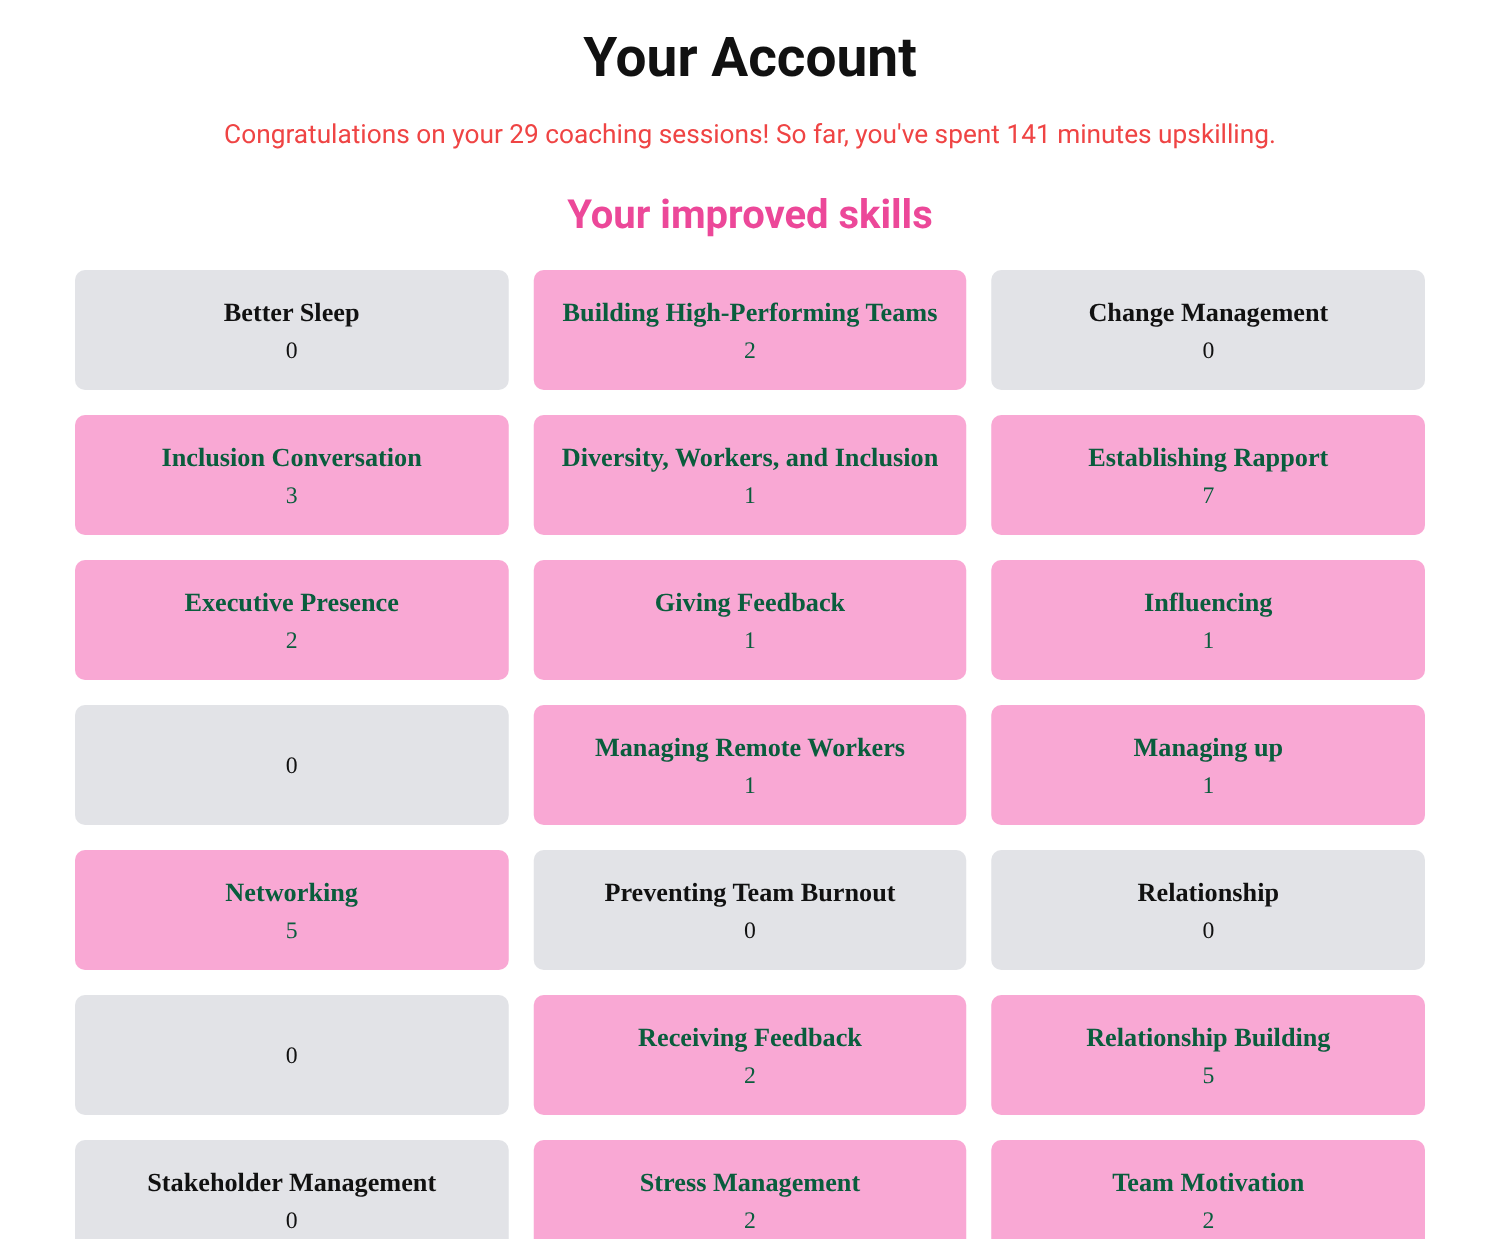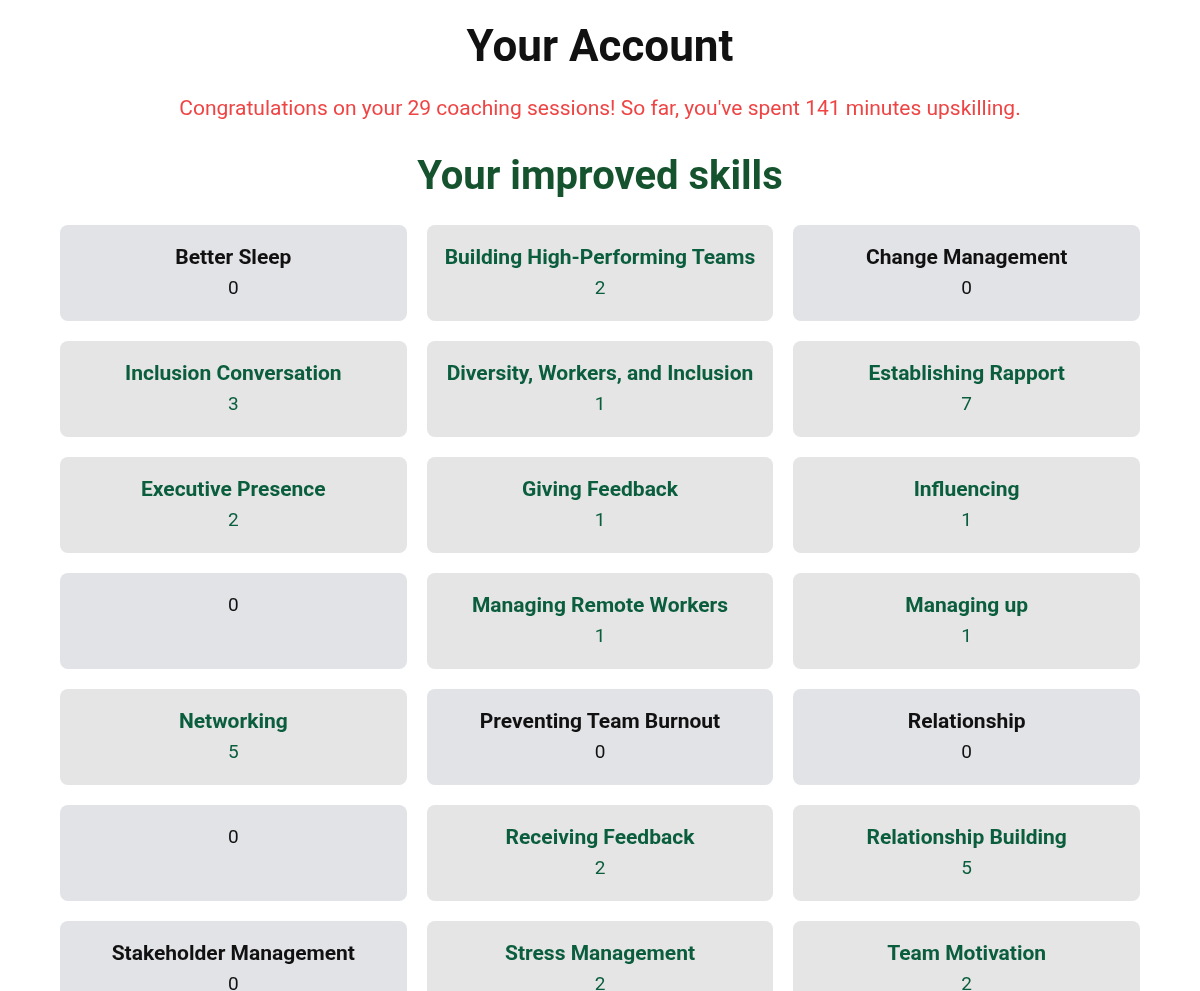--- a/index.html
+++ b/index.html
@@ -29,51 +29,53 @@
       margin-top: 10px;
       margin-bottom: 24px;
     }
     .congrats-text {
       font-size: 21px;
       font-weight: 400;
       color: #ef4444;
       margin-bottom: 28px;
     }
     h2.section-title {
-      font-size: 40px;
+      font-size: 32px;
       font-weight: 700;
-      color: #14532d;
+      color: #ec4899;
       margin-bottom: 26px;
       margin-top: 32px;
     }
     .skills-grid {
       display: grid;
       grid-template-columns: repeat(3, 1fr);
       gap: 20px;
     }
     .skill-card {
       border-radius: 8px;
       padding: 20px 10px 18px 10px;
       text-align: center;
       display: flex;
       flex-direction: column;
       align-items: center;
+      justify-content: center;
       min-height: 96px;
+      font-family: Liberation Serif, serif;
     }
     .skill-card.inactive {
       background: #e2e3e7;
     }
     .skill-card.inactive .skill-label {
       color: #111111;
     }
     .skill-card.inactive .skill-count {
       color: #111111;
     }
     .skill-card.active {
-      background: #e5e5e5;
+      background: #f9a8d4;
     }
     .skill-card.active .skill-label {
       color: #0a5d3d;
     }
     .skill-card.active .skill-count {
       color: #0a5d3d;
     }
     .skill-label {
       font-size: 21px;
       font-weight: 700;

